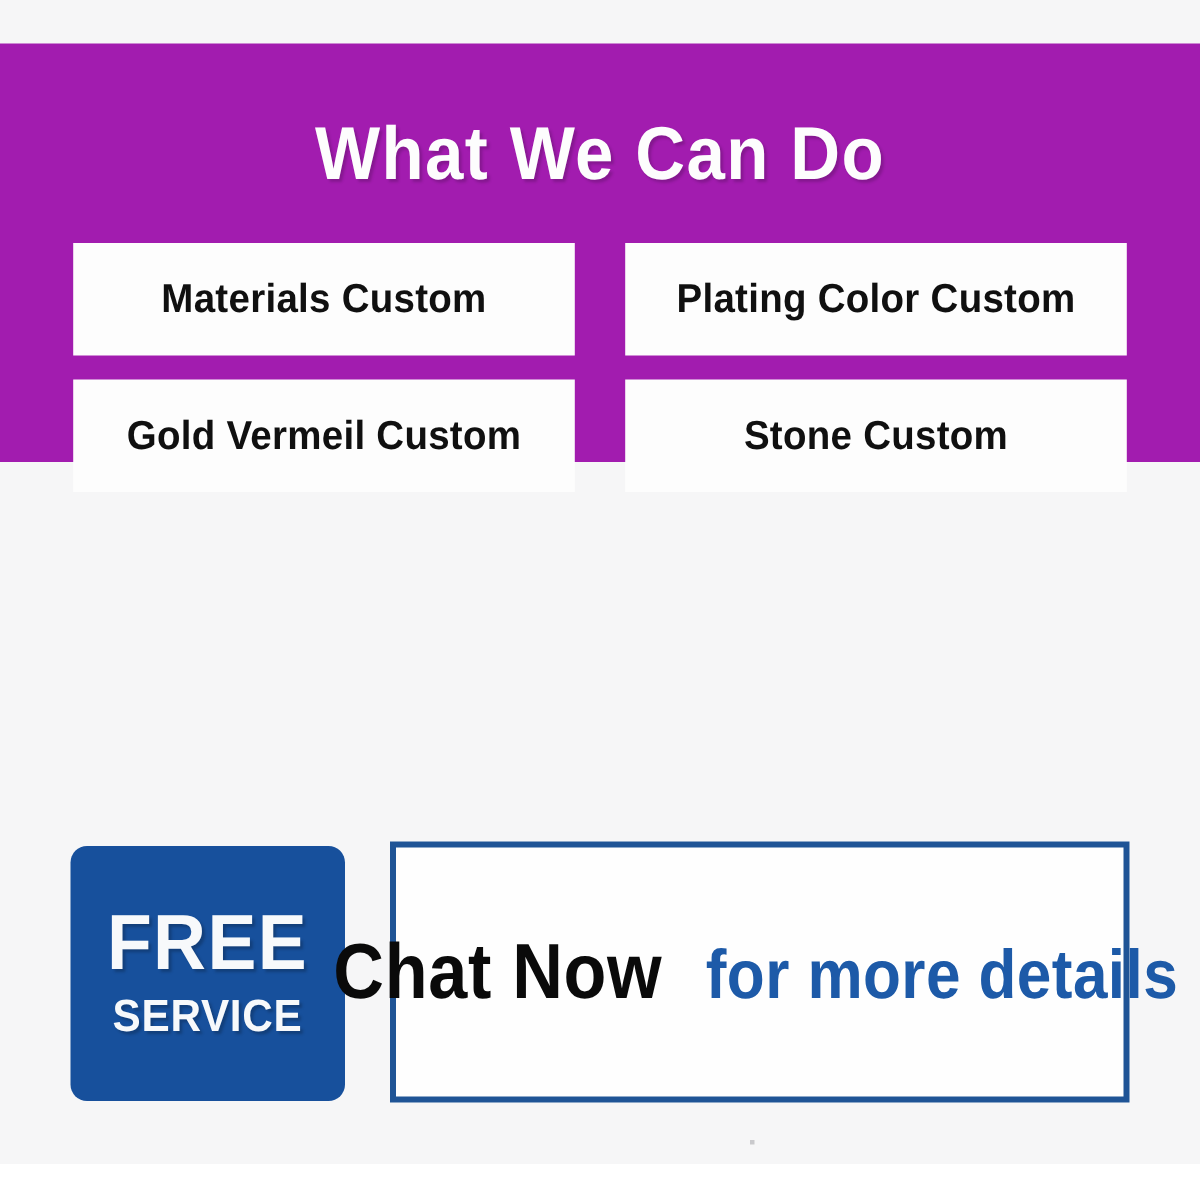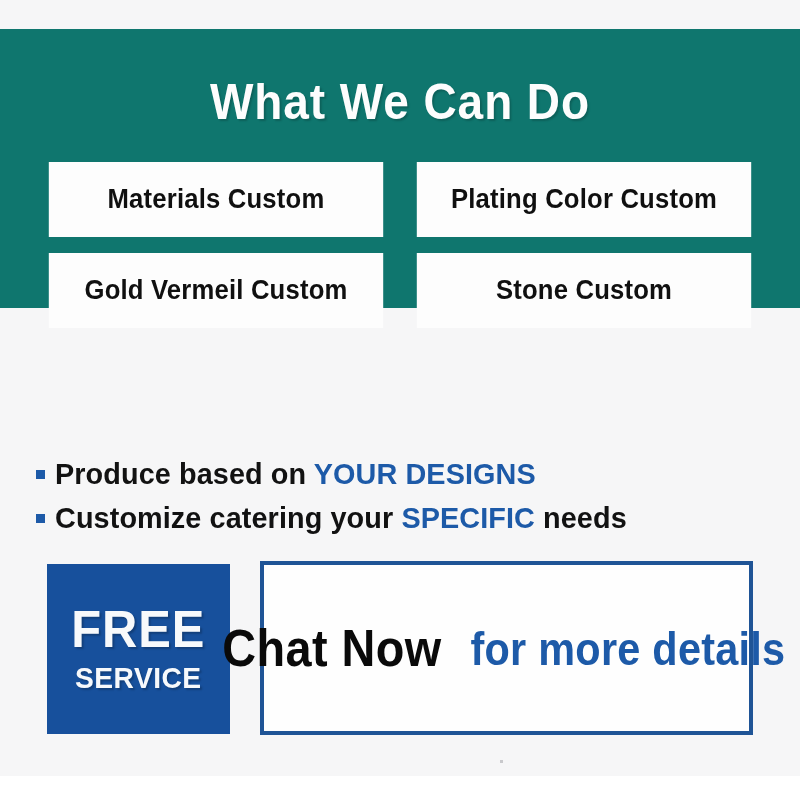--- a/index.html
+++ b/index.html
@@ -31,21 +31,21 @@
     background: #f6f6f7;
   }
 
   
   .top-section {
     position: absolute;
     left: 0;
     top: 29px;
     width: 800px;
     height: 279px;
-    background: #0f766e;
+    background: #a21caf;
   }
 
   .headline {
     position: absolute;
     left: 0;
     top: 45px;
     width: 800px;
     text-align: center;
     color: #fdfdfd;
     font-family: "Liberation Sans Narrow", "Liberation Sans", sans-serif;
@@ -147,20 +147,21 @@
     left: 47px;
     top: 564px;
     width: 183px;
     height: 170px;
     background: #17509c;
     display: flex;
     flex-direction: column;
     align-items: center;
     justify-content: center;
     color: #f7f9fb;
+    border-radius: 11px;
   }
   .free-word {
     font-family: "Liberation Sans Narrow", "Liberation Sans", sans-serif;
     font-weight: bold;
     font-size: 52px;
     line-height: 52px;
     letter-spacing: 1px;
     transform: scaleX(0.94);
     text-shadow: 2px 2px 2px rgba(0,0,0,0.22);
   }
@@ -241,33 +242,20 @@
         <span>Gold Vermeil Custom</span>
       </div>
       <div class="feature-card">
         <span>Stone Custom</span>
       </div>
     </div>
 
   </div>
 
 
-  <div class="bullets">
-
-    <div class="bullet-row">
-      <span class="bullet-sq"></span>
-      <span class="bullet-text"><span>Produce based on </span><span class="hl">YOUR DESIGNS</span><span></span></span>
-    </div>
-
-    <div class="bullet-row">
-      <span class="bullet-sq"></span>
-      <span class="bullet-text"><span>Customize catering your </span><span class="hl">SPECIFIC</span><span> needs</span></span>
-    </div>
-
-  </div>
 
   <div class="free-badge">
     <div class="free-word">FREE</div>
     <div class="service-word">SERVICE</div>
   </div>
 
   <div class="chat-box">
     <div class="chat-now">Chat Now</div>
     <div class="chat-sub">for more details</div>
   </div>

